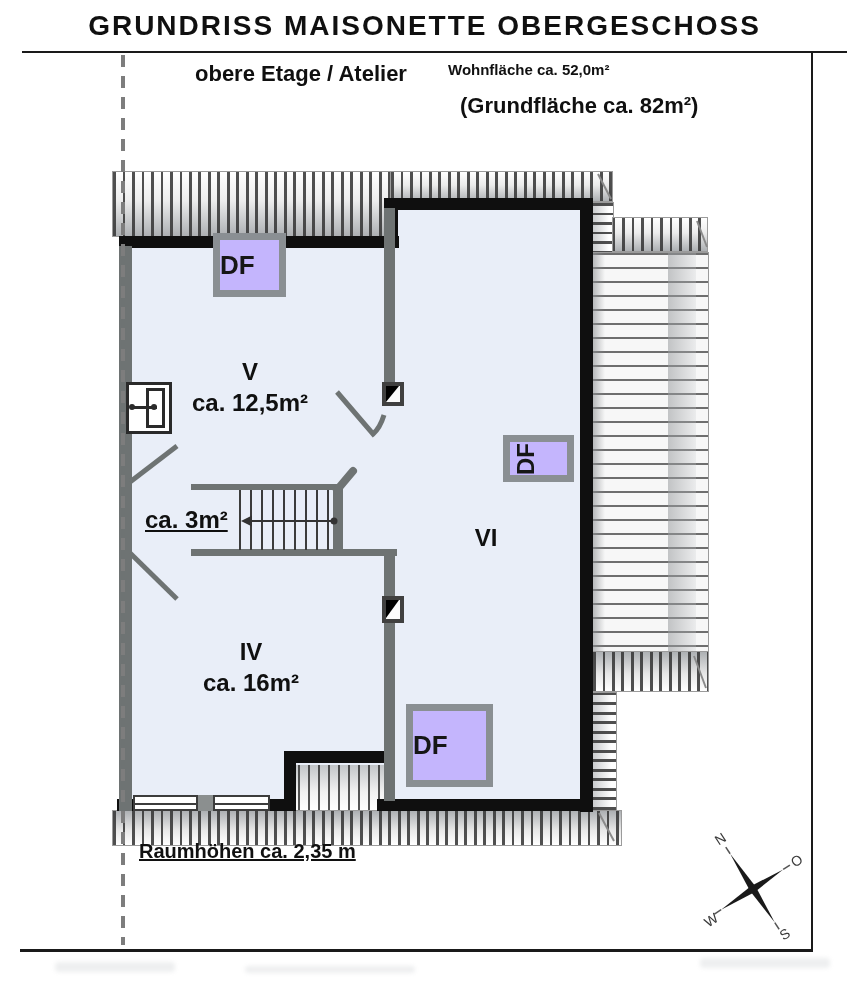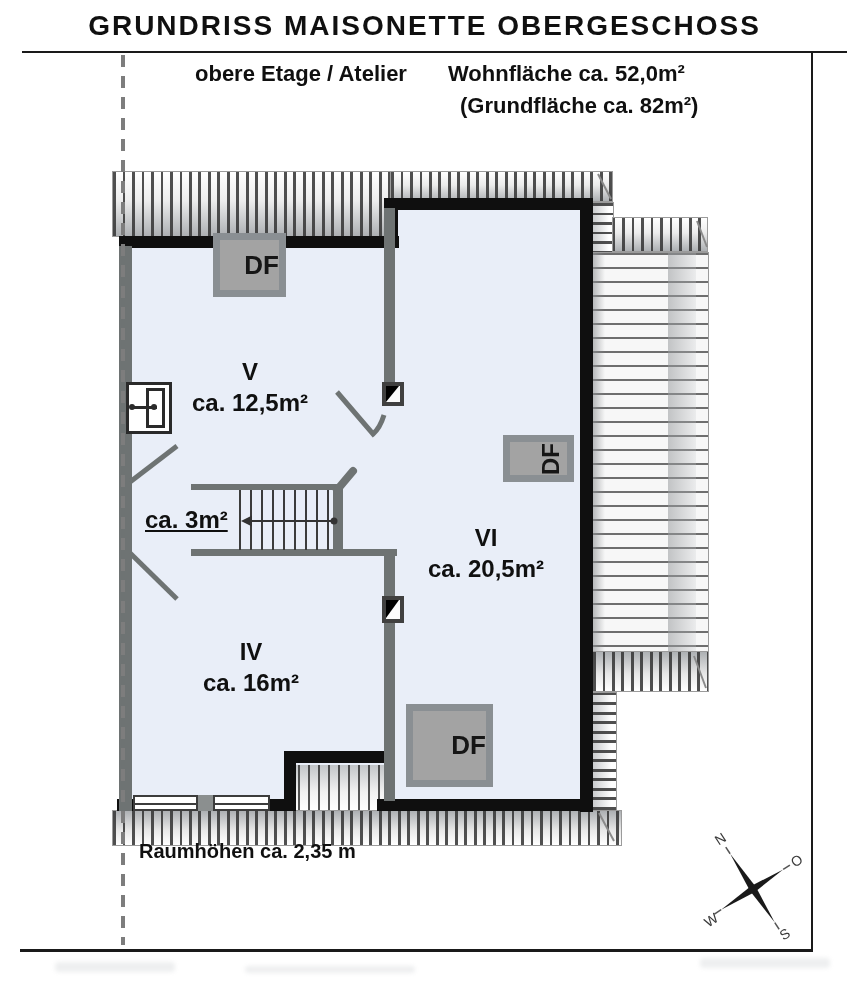--- a/index.html
+++ b/index.html
@@ -18,39 +18,39 @@
       repeating-linear-gradient(90deg, rgba(55,55,55,.88) 0 2.5px, transparent 2.5px 9.5px),
       linear-gradient(180deg,#adb0b3 0%,#e6e6e6 55%,#ffffff 100%);}
   .hatch-side{background-image:
       repeating-linear-gradient(180deg, rgba(55,55,55,.88) 0 2.5px, transparent 2.5px 9.5px),
       linear-gradient(90deg,#c9cbcd 0%,#ffffff 80%);}
   .hatch-notch{background-image:
       repeating-linear-gradient(90deg, rgba(55,55,55,.85) 0 2.5px, transparent 2.5px 10px),
       linear-gradient(180deg,#c2c5c8 0%,#f2f2f2 60%,#ffffff 100%);z-index:3;}
   .dormer-body{background-color:#f7f7f7;
       background-image:repeating-linear-gradient(180deg, rgba(95,95,95,.9) 0 2.5px, transparent 2.5px 14px);}
-  .df-box{border:7px solid #8a8f93;background:#a3a3a3;z-index:6;display:flex;
-          align-items:center;justify-content:flex-end;font-weight:bold;font-size:26px;color:#161616;}
+  .df-box{border:7px solid #8a8f93;background:#c4b5fd;z-index:6;display:flex;
+          align-items:center;justify-content:flex-start;font-weight:bold;font-size:26px;color:#161616;}
   .treads{background-image:repeating-linear-gradient(90deg,#3c3c3c 0 2px, transparent 2px 11px);z-index:5;}
   .window{background:#ffffff;border:2px solid #3c3c3c;z-index:6;}
   .window .pane{position:absolute;left:0;right:0;top:6px;height:2px;background:#3c3c3c;}
   .dashed{background-image:repeating-linear-gradient(180deg,#7d7d7d 0 12px, transparent 12px 21px);z-index:8;}
   .smudge{background:#9aa0a6;opacity:.17;filter:blur(2px);border-radius:4px;z-index:0;}
   svg.overlay{position:absolute;left:0;top:0;z-index:7;pointer-events:none;}
   .roomlabel{z-index:9;text-align:center;font-weight:bold;font-size:24px;line-height:31px;color:#101010;}
 </style>
 </head>
 <body>
 
 <div id="canvas">
 
   <div class="abs txt" style="left:0;top:10px;width:849px;text-align:center;font-size:28px;letter-spacing:2px;">GRUNDRISS MAISONETTE OBERGESCHOSS</div>
   <div class="abs" style="left:22px;top:51px;width:825px;height:2px;background:#1a1a1a;z-index:9;"></div>
   <div class="abs txt" style="left:195px;top:61px;font-size:22px;">obere Etage / Atelier</div>
-  <div class="abs txt" style="left:448px;top:61px;font-size:22px;">Wohnfläche ca. 52,0m²</div>
+  <div class="abs txt" style="left:448px;top:61px;font-size:15px;">Wohnfläche ca. 52,0m²</div>
   <div class="abs txt" style="left:460px;top:93px;font-size:22px;">(Grundfläche ca. 82m²)</div>
 
   <div class="abs band hatch-top" style="left:112px;top:171px;width:280px;height:66px;"></div>
   <div class="abs band hatch-top" style="left:390px;top:171px;width:223px;height:31px;"></div>
   <div class="abs band hatch-side" style="left:592px;top:202px;width:22px;height:52px;"></div>
   <div class="abs band hatch-top" style="left:612px;top:217px;width:96px;height:35px;"></div>
   <div class="abs band dormer-body" style="left:592px;top:252px;width:117px;height:401px;"></div>
   <div class="abs" style="left:668px;top:253px;width:28px;height:399px;z-index:1;
               background:linear-gradient(90deg,rgba(150,153,156,.55),rgba(200,203,206,.25));"></div>
   <div class="abs" style="left:593px;top:253px;width:12px;height:399px;z-index:1;
@@ -149,29 +149,28 @@
   </svg>
 
   <div class="abs dashed" style="left:121px;top:55px;width:4px;height:890px;"></div>
 
   <div class="abs roomlabel" style="left:155px;top:356px;width:190px;">
     <div>V</div>
     <div>ca. 12,5m²</div>
   </div>
   <div class="abs roomlabel" style="left:391px;top:522px;width:190px;">
     <div>VI</div>
-    <div>ca. 20,5m²</div>
   </div>
   <div class="abs roomlabel" style="left:156px;top:636px;width:190px;">
     <div>IV</div>
     <div>ca. 16m²</div>
   </div>
   <div class="abs txt" style="left:145px;top:506px;font-size:24px;z-index:9;text-decoration:underline;">ca. 3m²</div>
 
-  <div class="abs txt" style="left:139px;top:840px;font-size:20px;z-index:9;">Raumhöhen ca. 2,35 m</div>
+  <div class="abs txt" style="left:139px;top:840px;font-size:20px;z-index:9;text-decoration:underline;">Raumhöhen ca. 2,35 m</div>
 
   <div class="abs" style="left:811px;top:51px;width:2px;height:900px;background:#1a1a1a;z-index:9;"></div>
   <div class="abs" style="left:20px;top:949px;width:793px;height:3px;background:#1a1a1a;z-index:9;"></div>
 
   <div class="abs smudge" style="left:55px;top:962px;width:120px;height:10px;"></div>
   <div class="abs smudge" style="left:245px;top:966px;width:170px;height:7px;"></div>
   <div class="abs smudge" style="left:700px;top:958px;width:130px;height:10px;"></div>
 
 </div>
 

